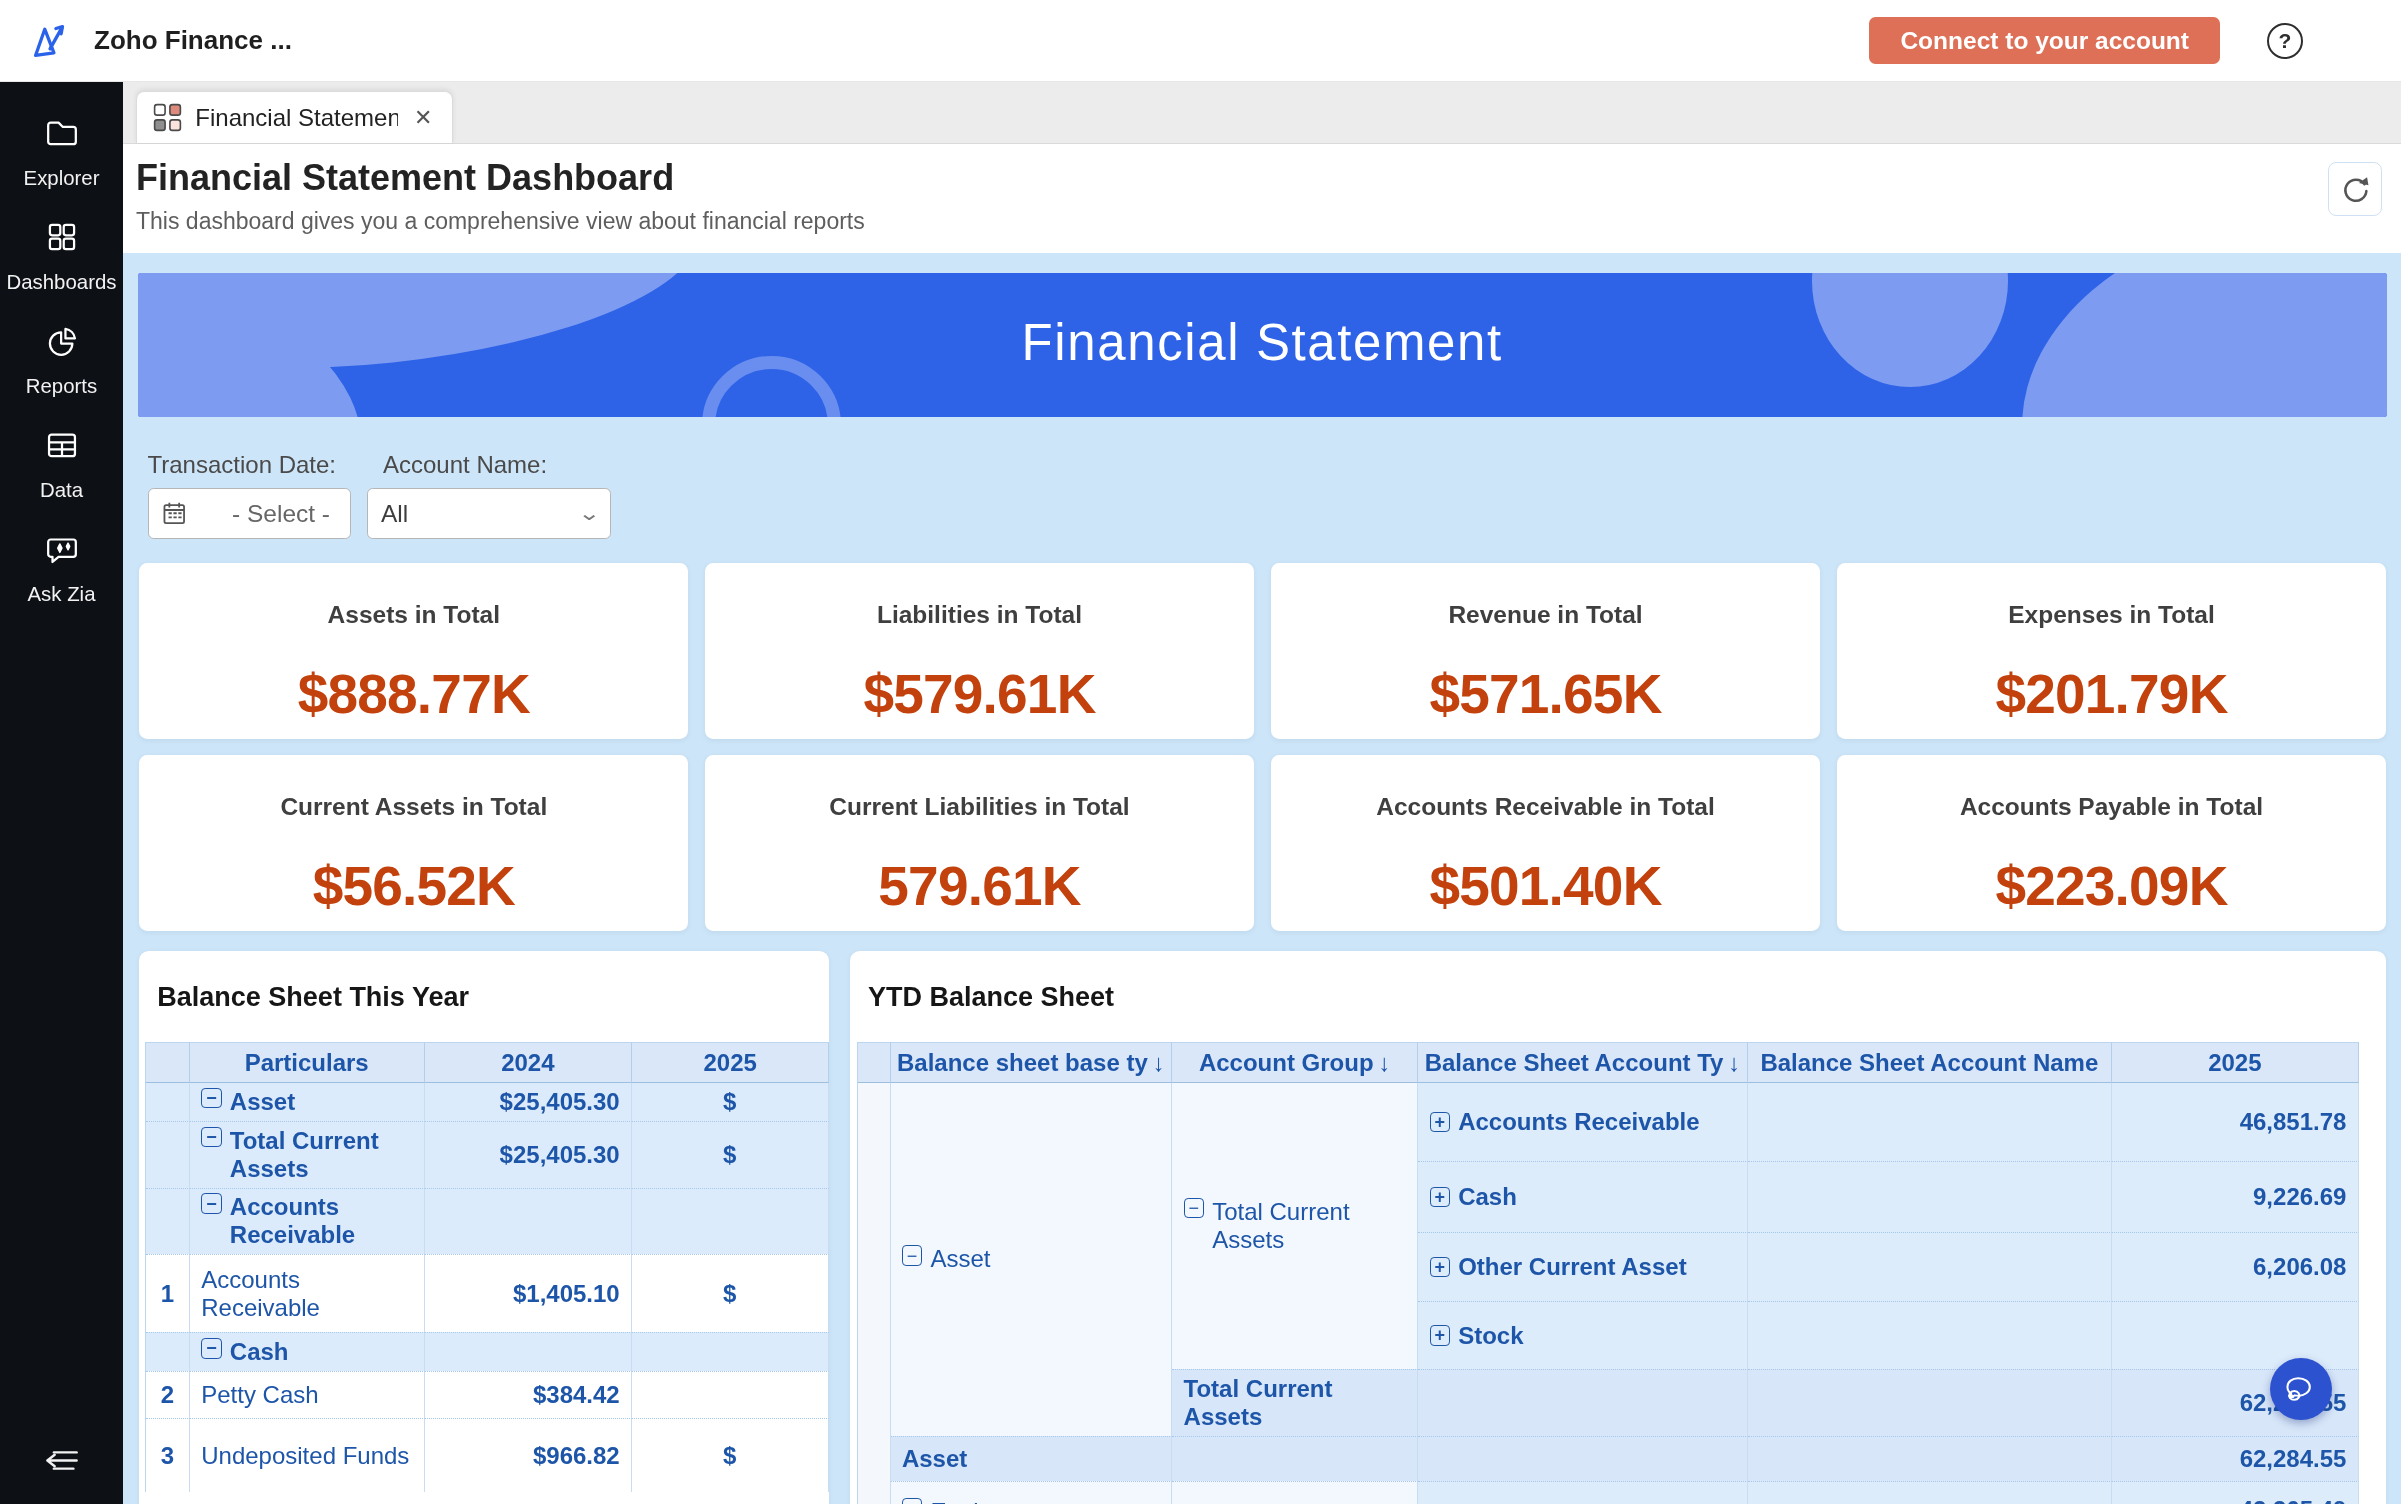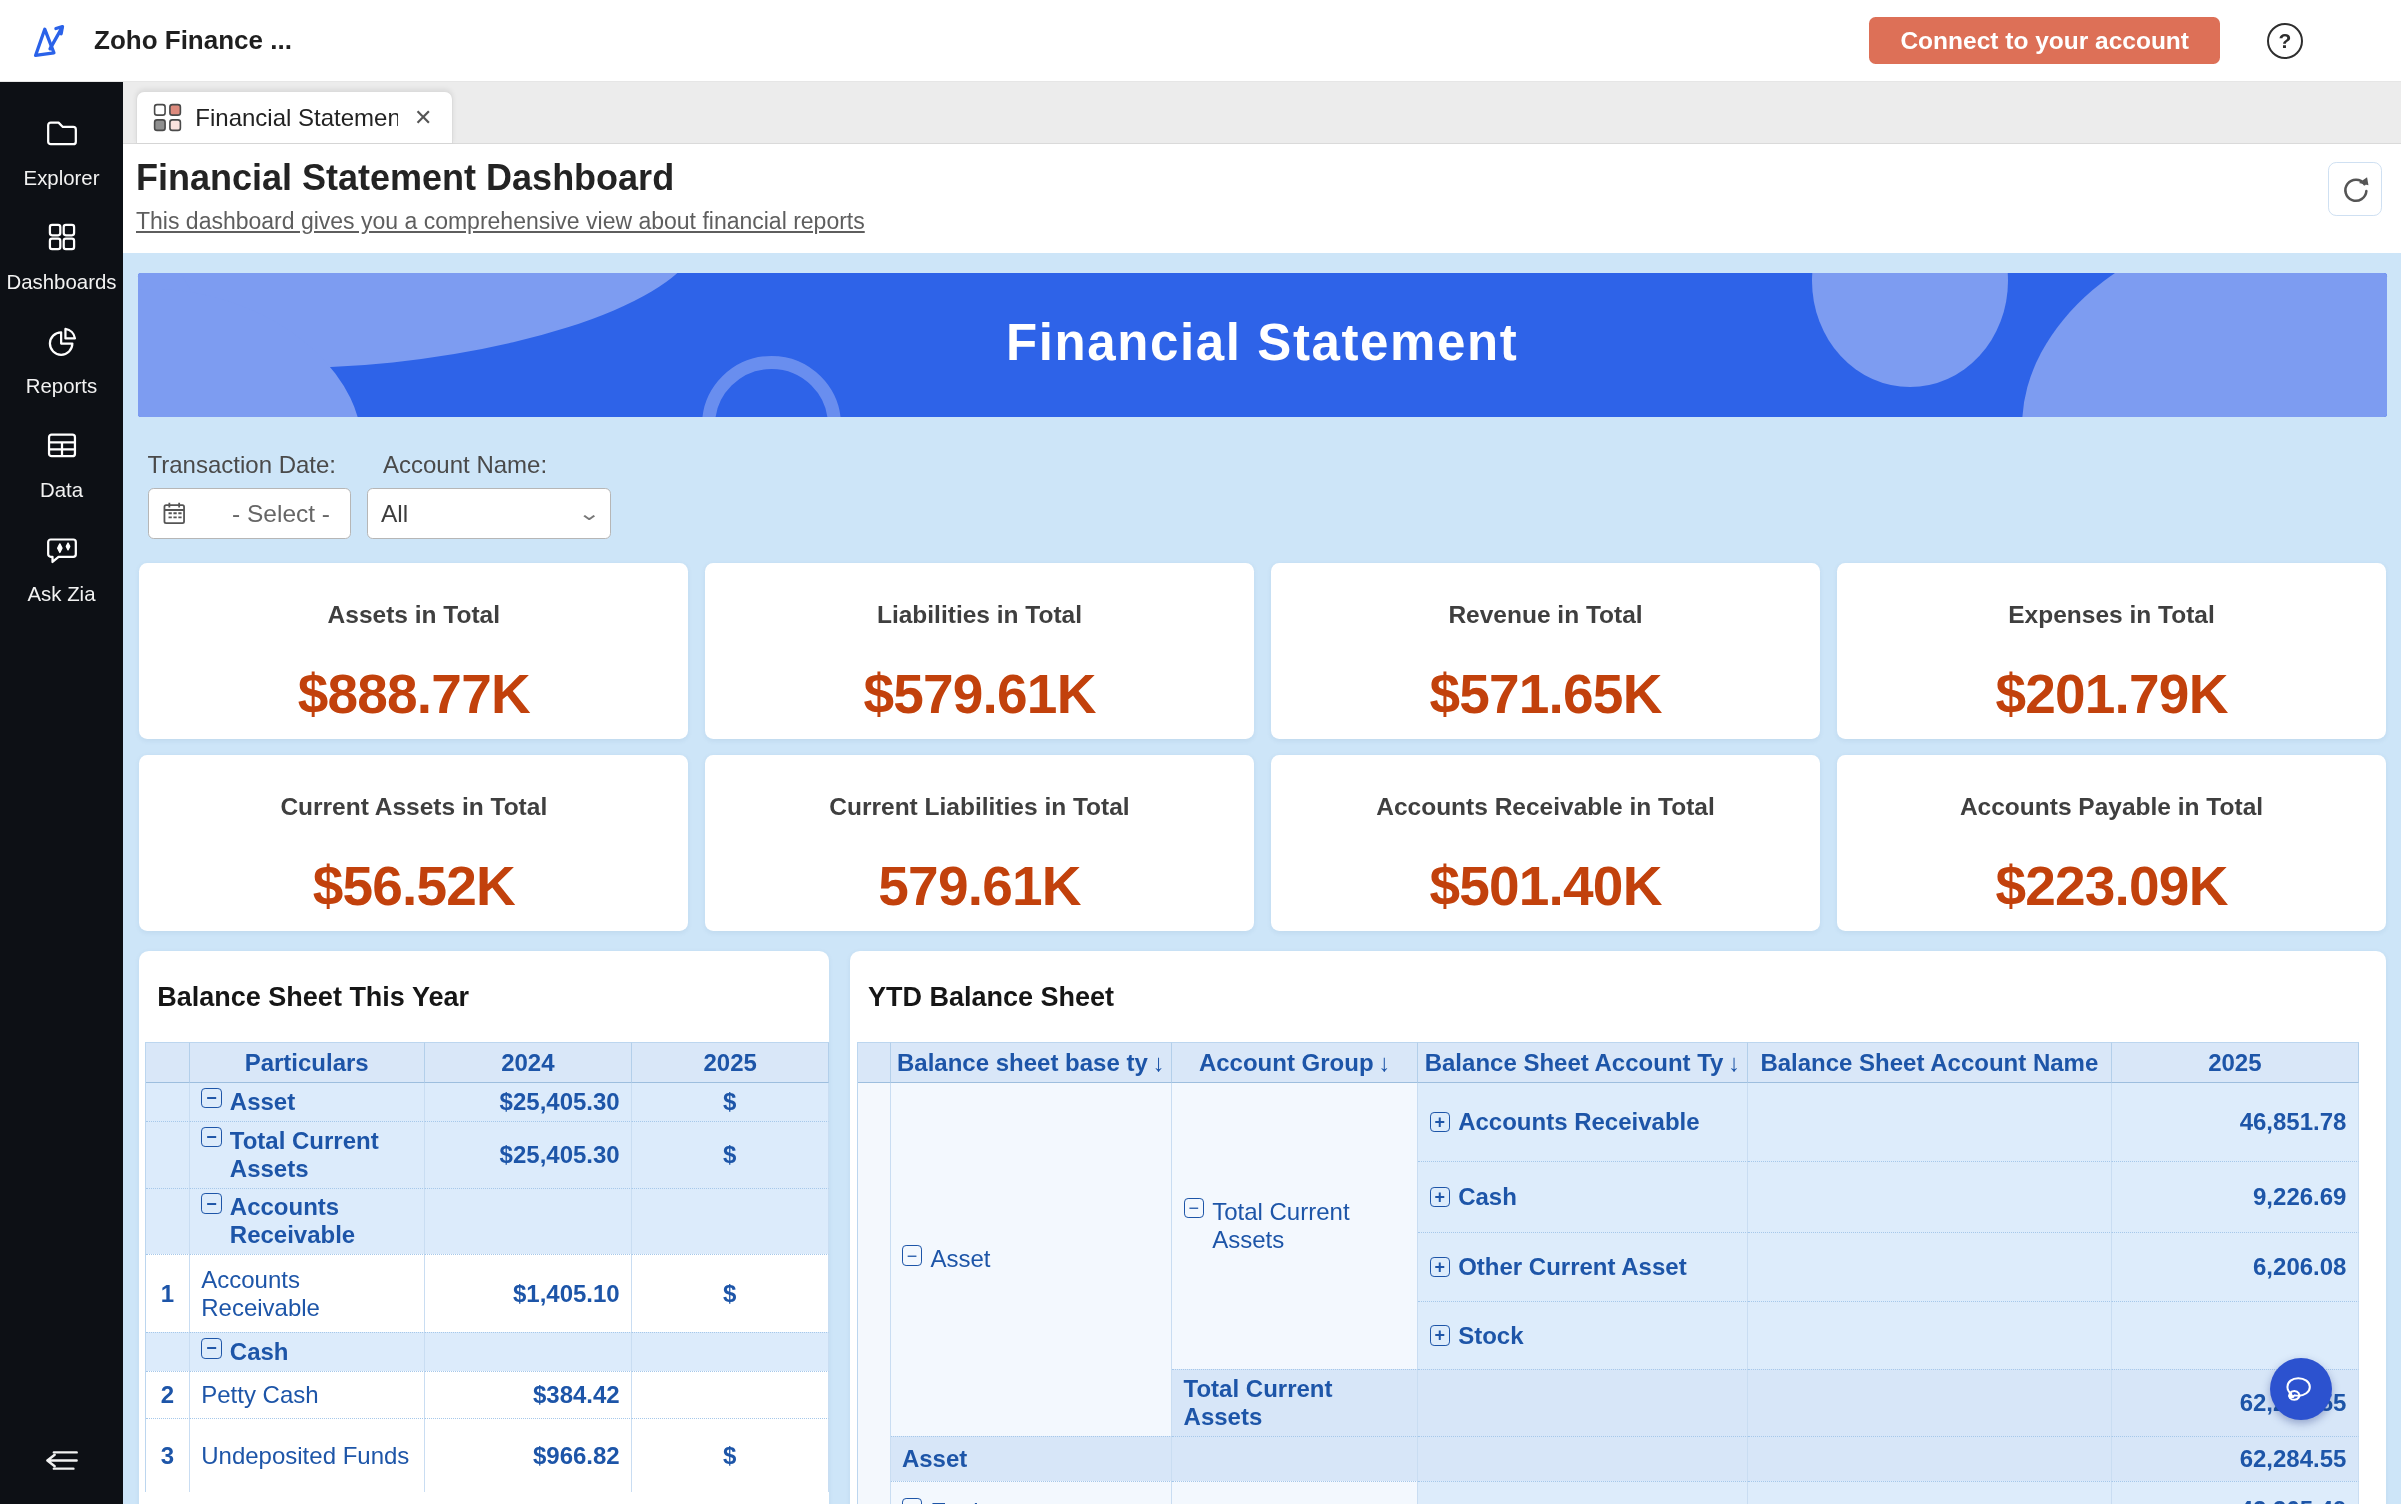--- a/index.html
+++ b/index.html
@@ -33,40 +33,40 @@
   #tabstrip { position:relative; width:100%; height:62px; background:#ececec; border-bottom:0.8px solid #dadada; }
   .tab { position:absolute; left:13px; bottom:0; height:52px; width:317px; background:#fff;
          border:0.8px solid #dcdcdc; border-bottom:none; border-radius:8.2px 8.2px 0 0;
          display:flex; align-items:center; padding:0 16.3px; gap:13px;
          box-shadow:0 -1.6px 4.9px rgba(0,0,0,.08); cursor:pointer; }
   .tab-label { font-size:24px; color:#222; white-space:nowrap; overflow:hidden; flex:1; }
   .tab-close { font-size:22px; color:#555; padding:0 3.3px; cursor:pointer; }
 
   #content-header { position:relative; width:100%; height:109px; background:#fff; }
   .page-title { position:absolute; left:13px; top:13px; font-size:36px; font-weight:700; color:#232323; }
-  .page-subtitle { position:absolute; left:13px; top:64px; font-size:23px; color:#5e5e5e;text-decoration:underline; }
+  .page-subtitle { position:absolute; left:13px; top:64px; font-size:23px; color:#5e5e5e; }
   .refresh-btn { position:absolute; right:19.6px; top:18px; width:54px; height:54px; background:#fff;
                  border:1.6px solid #cfe0f2; border-radius:8.2px; display:flex; align-items:center;
                  justify-content:center; cursor:pointer; }
 
   #dashboard { position:relative; width:2279px; height:1251px; background:#cde5f8; overflow:hidden; }
 
   
   .banner { position:absolute; left:14.7px; top:19.6px; width:2249px; height:144px; background:#2e63e8;
             border-radius:3.3px; overflow:hidden; }
   .blob { position:absolute; background:#7d9cf1; border-radius:50%; }
   .blob.b1 { width:637px; height:196px; left:-74px; top:-106px; transform:rotate(-6deg); }
   .blob.b2 { width:163px; height:457px; left:-98px; top:-16.3px; transform:rotate(9deg); }
   .blob.b3 { width:351px; height:245px; left:-123px; bottom:-123px; transform:rotate(18deg); }
   .blob.b4 { width:196px; height:212px; left:1674px; top:-98px; }
   .blob.b5 { width:474px; height:351px; right:-106px; top:-49px; transform:rotate(-14deg); }
   .ring { position:absolute; left:564px; bottom:-78px; width:139px; height:139px; border-radius:50%;
           border:13px solid rgba(125,156,241,.75); }
   .banner-title { position:absolute; width:100%; top:50%; transform:translateY(-54%); text-align:center;
-                  color:#fff; font-size:51px; font-weight:700; letter-spacing:1.6px; }
+                  color:#fff; font-size:51px; font-weight:400; letter-spacing:1.6px; }
 
   
   .filter-label { position:absolute; font-size:24px; color:#4a4a4a; top:198px; }
   .fl-td { left:24.5px; } .fl-an { left:260px; }
   .filter-box { position:absolute; top:235px; height:51px; background:#fff; border:1.6px solid #b6b6b6;
                 border-radius:5.7px; display:flex; align-items:center; padding:0 13px; gap:11.4px; cursor:pointer; }
   .fb-td { left:24.5px; width:203px;gap:46px; } .fb-an { left:244px; width:244px; justify-content:space-between; }
   .filter-value { font-size:24.5px; color:#666; white-space:nowrap; }
   .fb-an .filter-value { color:#3d3d3d; }
   .chev { font-size:19.6px; color:#777; transform:scaleX(1.4); }

